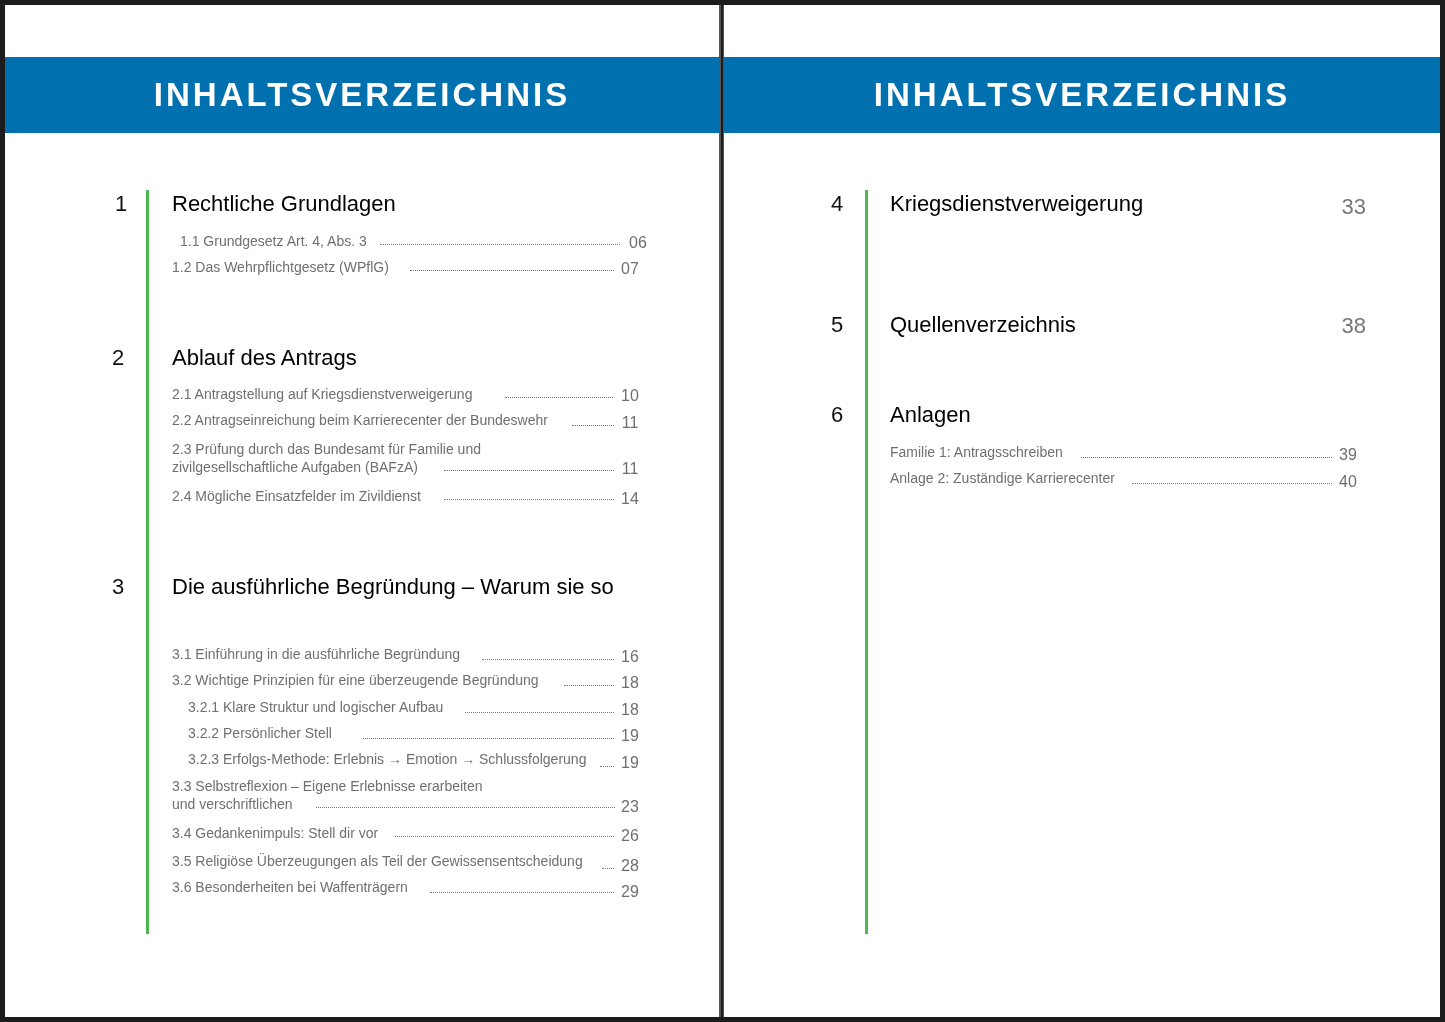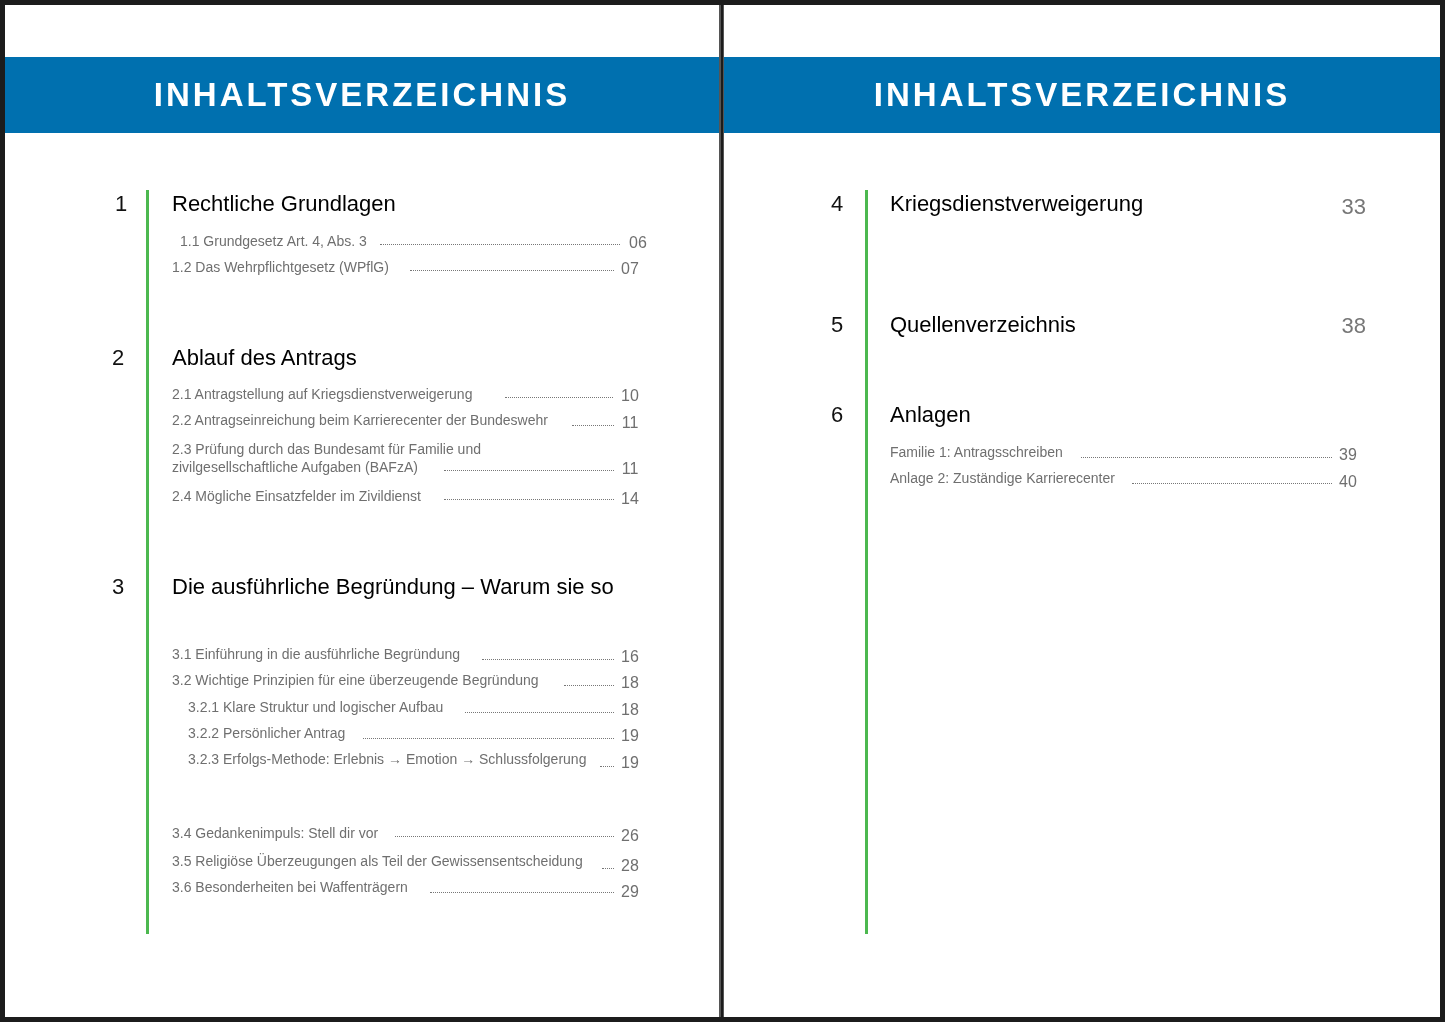--- a/index.html
+++ b/index.html
@@ -94,28 +94,34 @@
     <span class="label">3.2  Wichtige Prinzipien für eine überzeugende Begründung</span>
     <span class="dots" style="left:392px; width:50px; top:12px;"></span>
     <span class="pg" style="right:0; top:2px;">18</span>
   </div>
   <div class="entry" style="left:183px; top:694px; width:462px;">
     <span class="label">3.2.1  Klare Struktur und logischer Aufbau</span>
     <span class="dots" style="left:277px; width:149px; top:12px;"></span>
     <span class="pg" style="right:0; top:2px;">18</span>
   </div>
   <div class="entry" style="left:183px; top:720px; width:462px;">
-    <span class="label">3.2.2  Persönlicher Antrag</span>
+    <span class="label">3.2.2  Persönlicher Stell</span>
     <span class="dots" style="left:175px; width:251px; top:12px;"></span>
     <span class="pg" style="right:0; top:2px;">19</span>
   </div>
   <div class="entry" style="left:183px; top:746px; width:462px;">
     <span class="label">3.2.3  Erfolgs-Methode: Erlebnis → Emotion → Schlussfolgerung</span>
     <span class="dots" style="left:412px; width:14px; top:14px;"></span>
     <span class="pg" style="right:0; top:3px;">19</span>
+  </div>
+  <div class="entry" style="left:167px; top:773px; width:478px; height:40px;">
+    <span class="label">3.3  Selbstreflexion – Eigene Erlebnisse erarbeiten</span>
+    <span class="label2">und verschriftlichen</span>
+    <span class="dots" style="left:144px; width:299px; top:28px;"></span>
+    <span class="pg" style="right:0; top:20px;">23</span>
   </div>
   <div class="entry" style="left:167px; top:820px; width:478px;">
     <span class="label">3.4  Gedankenimpuls: Stell dir vor</span>
     <span class="dots" style="left:223px; width:219px; top:10px;"></span>
     <span class="pg" style="right:0; top:2px;">26</span>
   </div>
   <div class="entry" style="left:167px; top:848px; width:478px;">
     <span class="label">3.5  Religiöse Überzeugungen als Teil der Gewissensentscheidung</span>
     <span class="dots" style="left:430px; width:12px; top:14px;"></span>
     <span class="pg" style="right:0; top:4px;">28</span>

